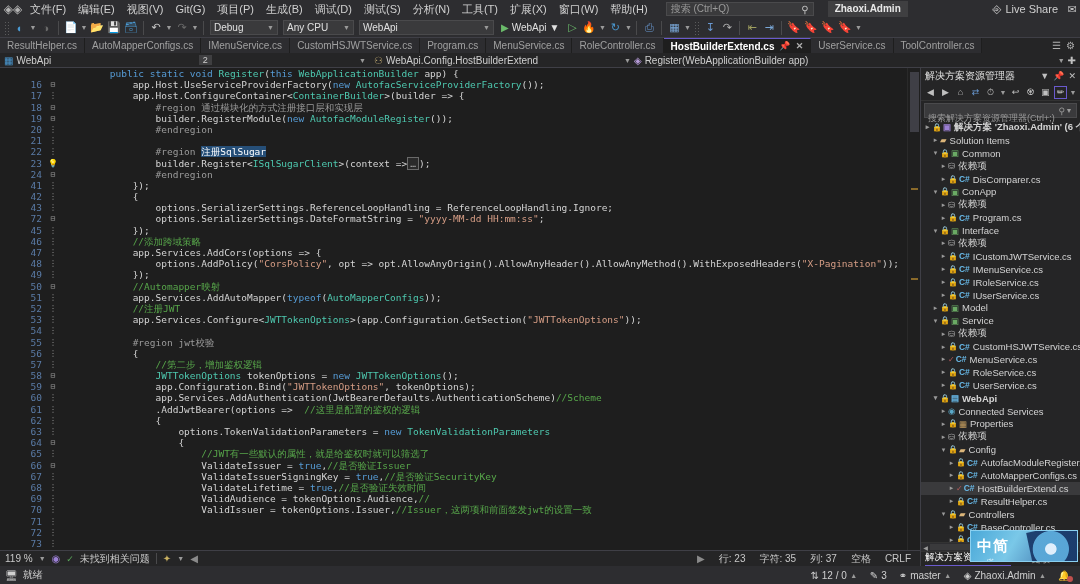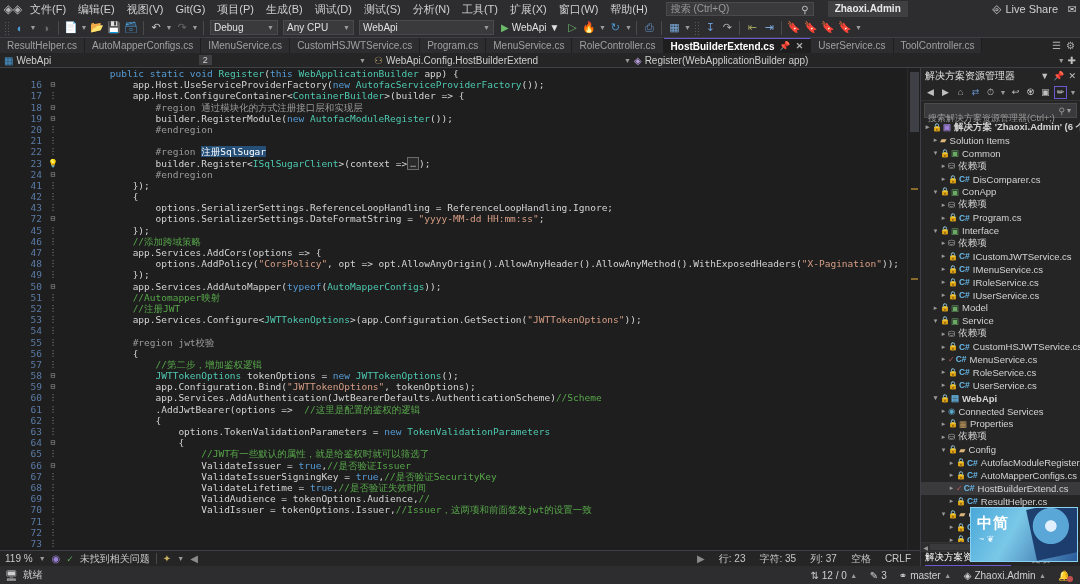--- a/index.html
+++ b/index.html
@@ -160,21 +160,21 @@
   .ic-props{ color:#c8a060; }
   .node.bold { font-weight:bold; }
   .sx-hscroll { height:9px; background:#2d2d30; border-top:1px solid #333; display:flex; align-items:center; }
   .sx-hscroll .lt, .sx-hscroll .rt { width:9px; text-align:center; font-size:6px; color:#9a9a9a;}
   .sx-hscroll .trk { flex:1; height:6px; background:#3a3a3c; }
   .sx-tabs { height:15px; background:#252526; display:flex; align-items:center; font-size:9.5px; gap:6px; padding:0 4px; border-top:1px solid #333;}
   .sx-tabs .st { color:#ffffff; border-bottom:2px solid #6a5acd; padding-bottom:1px; }
   .sx-tabs .gt { color:#a0a0a0; }
 
   .avatar {
-    position:absolute; right:2px; bottom:22px; width:108px; height:55px;
+    position:absolute; right:2px; bottom:22px; width:108px; height:32px;
     background: linear-gradient(120deg,#4aa8d8 0%, #7ac8e8 40%, #2a5a9a 100%);
     border:1px solid #8ad0f0; overflow:hidden;
   }
   .avatar .zh { position:absolute; left:6px; top:6px; color:#ffffff; font-size:15px; font-weight:bold; letter-spacing:1px; }
   .avatar .sub { position:absolute; left:8px; top:26px; color:#eaf8ff; font-size:9px; }
   .avatar .fig { position:absolute; right:-6px; top:-4px; width:52px; height:52px;
      background: radial-gradient(circle at 40% 40%, #e8f4ff 0 12%, #5aa8d8 14% 40%, #1a3a6a 42% 100%);
      transform: rotate(-12deg); opacity:.95; }
 
   
@@ -460,22 +460,22 @@
               <div class="cl"><span class="pl">                </span><span class="pp">#endregion</span></div>
               <div class="cl"><span class="pl">            });</span></div>
               <div class="cl"><span class="pl">            {</span></div>
               <div class="cl"><span class="pl">                options.SerializerSettings.ReferenceLoopHandling = ReferenceLoopHandling.Ignore;</span></div>
               <div class="cl"><span class="pl">                options.SerializerSettings.DateFormatString = </span><span class="st">"yyyy-MM-dd HH:mm:ss"</span><span class="pl">;</span></div>
               <div class="cl"><span class="pl">            });</span></div>
               <div class="cl"><span class="cm">            //添加跨域策略</span></div>
               <div class="cl"><span class="pl">            app.Services.AddCors(options =&gt; {</span></div>
               <div class="cl"><span class="pl">                options.AddPolicy(</span><span class="st">"CorsPolicy"</span><span class="pl">, opt =&gt; opt.AllowAnyOrigin().AllowAnyHeader().AllowAnyMethod().WithExposedHeaders(</span><span class="st">"X-Pagination"</span><span class="pl">));</span></div>
               <div class="cl"><span class="pl">            });</span></div>
+              <div class="cl"><span class="cm">            //Automapper映射</span></div>
               <div class="cl"><span class="pl">            app.Services.AddAutoMapper(</span><span class="kw">typeof</span><span class="pl">(</span><span class="ty">AutoMapperConfigs</span><span class="pl">));</span></div>
-              <div class="cl"><span class="cm">            //Automapper映射</span></div>
               <div class="cl"><span class="cm">            //注册JWT</span></div>
               <div class="cl"><span class="pl">            app.Services.Configure&lt;</span><span class="ty">JWTTokenOptions</span><span class="pl">&gt;(app.Configuration.GetSection(</span><span class="st">"JWTTokenOptions"</span><span class="pl">));</span></div>
               <div class="cl"><span class="pl"></span></div>
               <div class="cl"><span class="pl">            </span><span class="pp">#region</span><span class="pp"> jwt校验</span></div>
               <div class="cl"><span class="pl">            {</span></div>
               <div class="cl"><span class="cm">                //第二步，增加鉴权逻辑</span></div>
               <div class="cl"><span class="pl">                </span><span class="ty">JWTTokenOptions</span><span class="pl"> tokenOptions = </span><span class="kw">new </span><span class="ty">JWTTokenOptions</span><span class="pl">();</span></div>
               <div class="cl"><span class="pl">                app.Configuration.Bind(</span><span class="st">"JWTTokenOptions"</span><span class="pl">, tokenOptions);</span></div>
               <div class="cl"><span class="pl">                app.Services.AddAuthentication(JwtBearerDefaults.AuthenticationScheme)</span><span class="cm">//Scheme</span></div>
               <div class="cl"><span class="pl">                .AddJwtBearer(options =&gt;  </span><span class="cm">//这里是配置的鉴权的逻辑</span></div>

